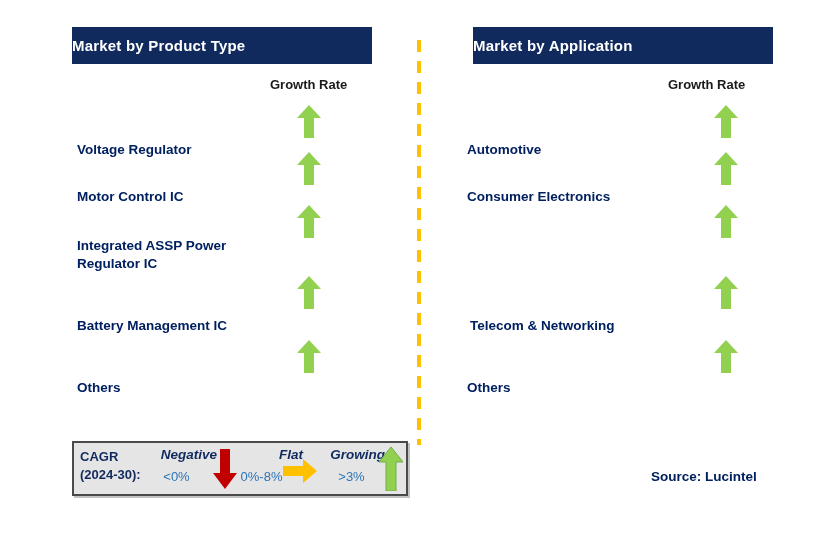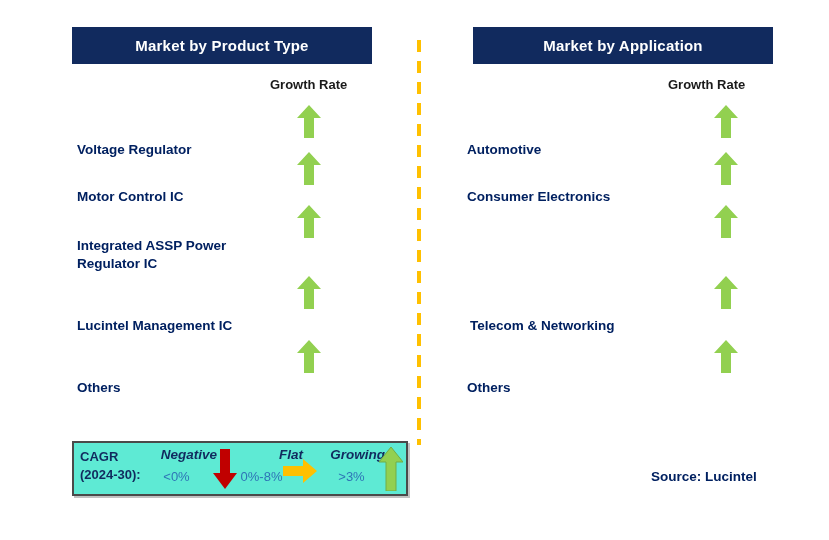--- a/index.html
+++ b/index.html
@@ -2,39 +2,39 @@
 <html><head>
 <meta charset="utf-8">
 <style>
   html,body{margin:0;padding:0;background:#ffffff;}
   .canvas{
     position:relative;width:829px;height:540px;background:#ffffff;overflow:hidden;
     font-family:"Liberation Sans",sans-serif;
   }
   .panel-header{
     position:absolute;width:300px;height:37px;background:#112A5E;color:#ffffff;
-    display:flex;align-items:center;justify-content:center;
+    display:flex;align-items:center;justify-content:flex-start;
     font-size:15px;font-weight:bold;letter-spacing:0.2px;
   }
   .growth-rate{
     position:absolute;width:84px;font-size:13px;font-weight:bold;color:#1a1a1a;
   }
   .item-label{
     position:absolute;width:205px;font-size:13.5px;font-weight:bold;color:#002060;
     line-height:18px;
     margin-top:26px;
   }
   .up-arrow{position:absolute;width:24px;height:33px;}
   .divider{
     position:absolute;left:417px;top:40px;width:4px;height:405px;
     background:repeating-linear-gradient(to bottom,#FFC000 0px,#FFC000 12px,rgba(0,0,0,0) 12px,rgba(0,0,0,0) 21px);
   }
   .legend-box{
     position:absolute;left:72px;top:441px;width:336px;height:55px;
-    border:2px solid #4a4a4a;background:#5eead4;box-sizing:border-box;
+    border:2px solid #4a4a4a;background:#e5e5e5;box-sizing:border-box;
     box-shadow:2px 2px 0 rgba(120,120,120,0.45);
   }
   .legend-title{
     position:absolute;left:6px;font-size:13px;font-weight:bold;color:#112A5E;line-height:16px;
   }
   .legend-entry-label{
     position:absolute;font-size:13.5px;font-weight:bold;font-style:italic;color:#112A5E;
     text-align:right;width:85px;
   }
   .legend-entry-range{
@@ -63,21 +63,21 @@
   <div class="item-label" style="left:77px;top:162px">Motor Control IC</div>
   <svg class="up-arrow" style="left:297px;top:152px" viewBox="0 0 24 33">
     <polygon points="12,0 24,13 17,13 17,33 7,33 7,13 0,13" fill="#92D050"></polygon>
     </svg>
 
   <div class="item-label" style="left:77px;top:211px;width:180px">Integrated ASSP Power Regulator IC</div>
   <svg class="up-arrow" style="left:297px;top:205px" viewBox="0 0 24 33">
     <polygon points="12,0 24,13 17,13 17,33 7,33 7,13 0,13" fill="#92D050"></polygon>
     </svg>
 
-  <div class="item-label" style="left:77px;top:291px">Lucintel Management IC</div>
+  <div class="item-label" style="left:77px;top:291px">Battery Management IC</div>
   <svg class="up-arrow" style="left:297px;top:276px" viewBox="0 0 24 33">
     <polygon points="12,0 24,13 17,13 17,33 7,33 7,13 0,13" fill="#92D050"></polygon>
     </svg>
 
   <div class="item-label" style="left:77px;top:353px">Others</div>
   <svg class="up-arrow" style="left:297px;top:340px" viewBox="0 0 24 33">
     <polygon points="12,0 24,13 17,13 17,33 7,33 7,13 0,13" fill="#92D050"></polygon>
     </svg>
 
   <div class="divider"></div>

